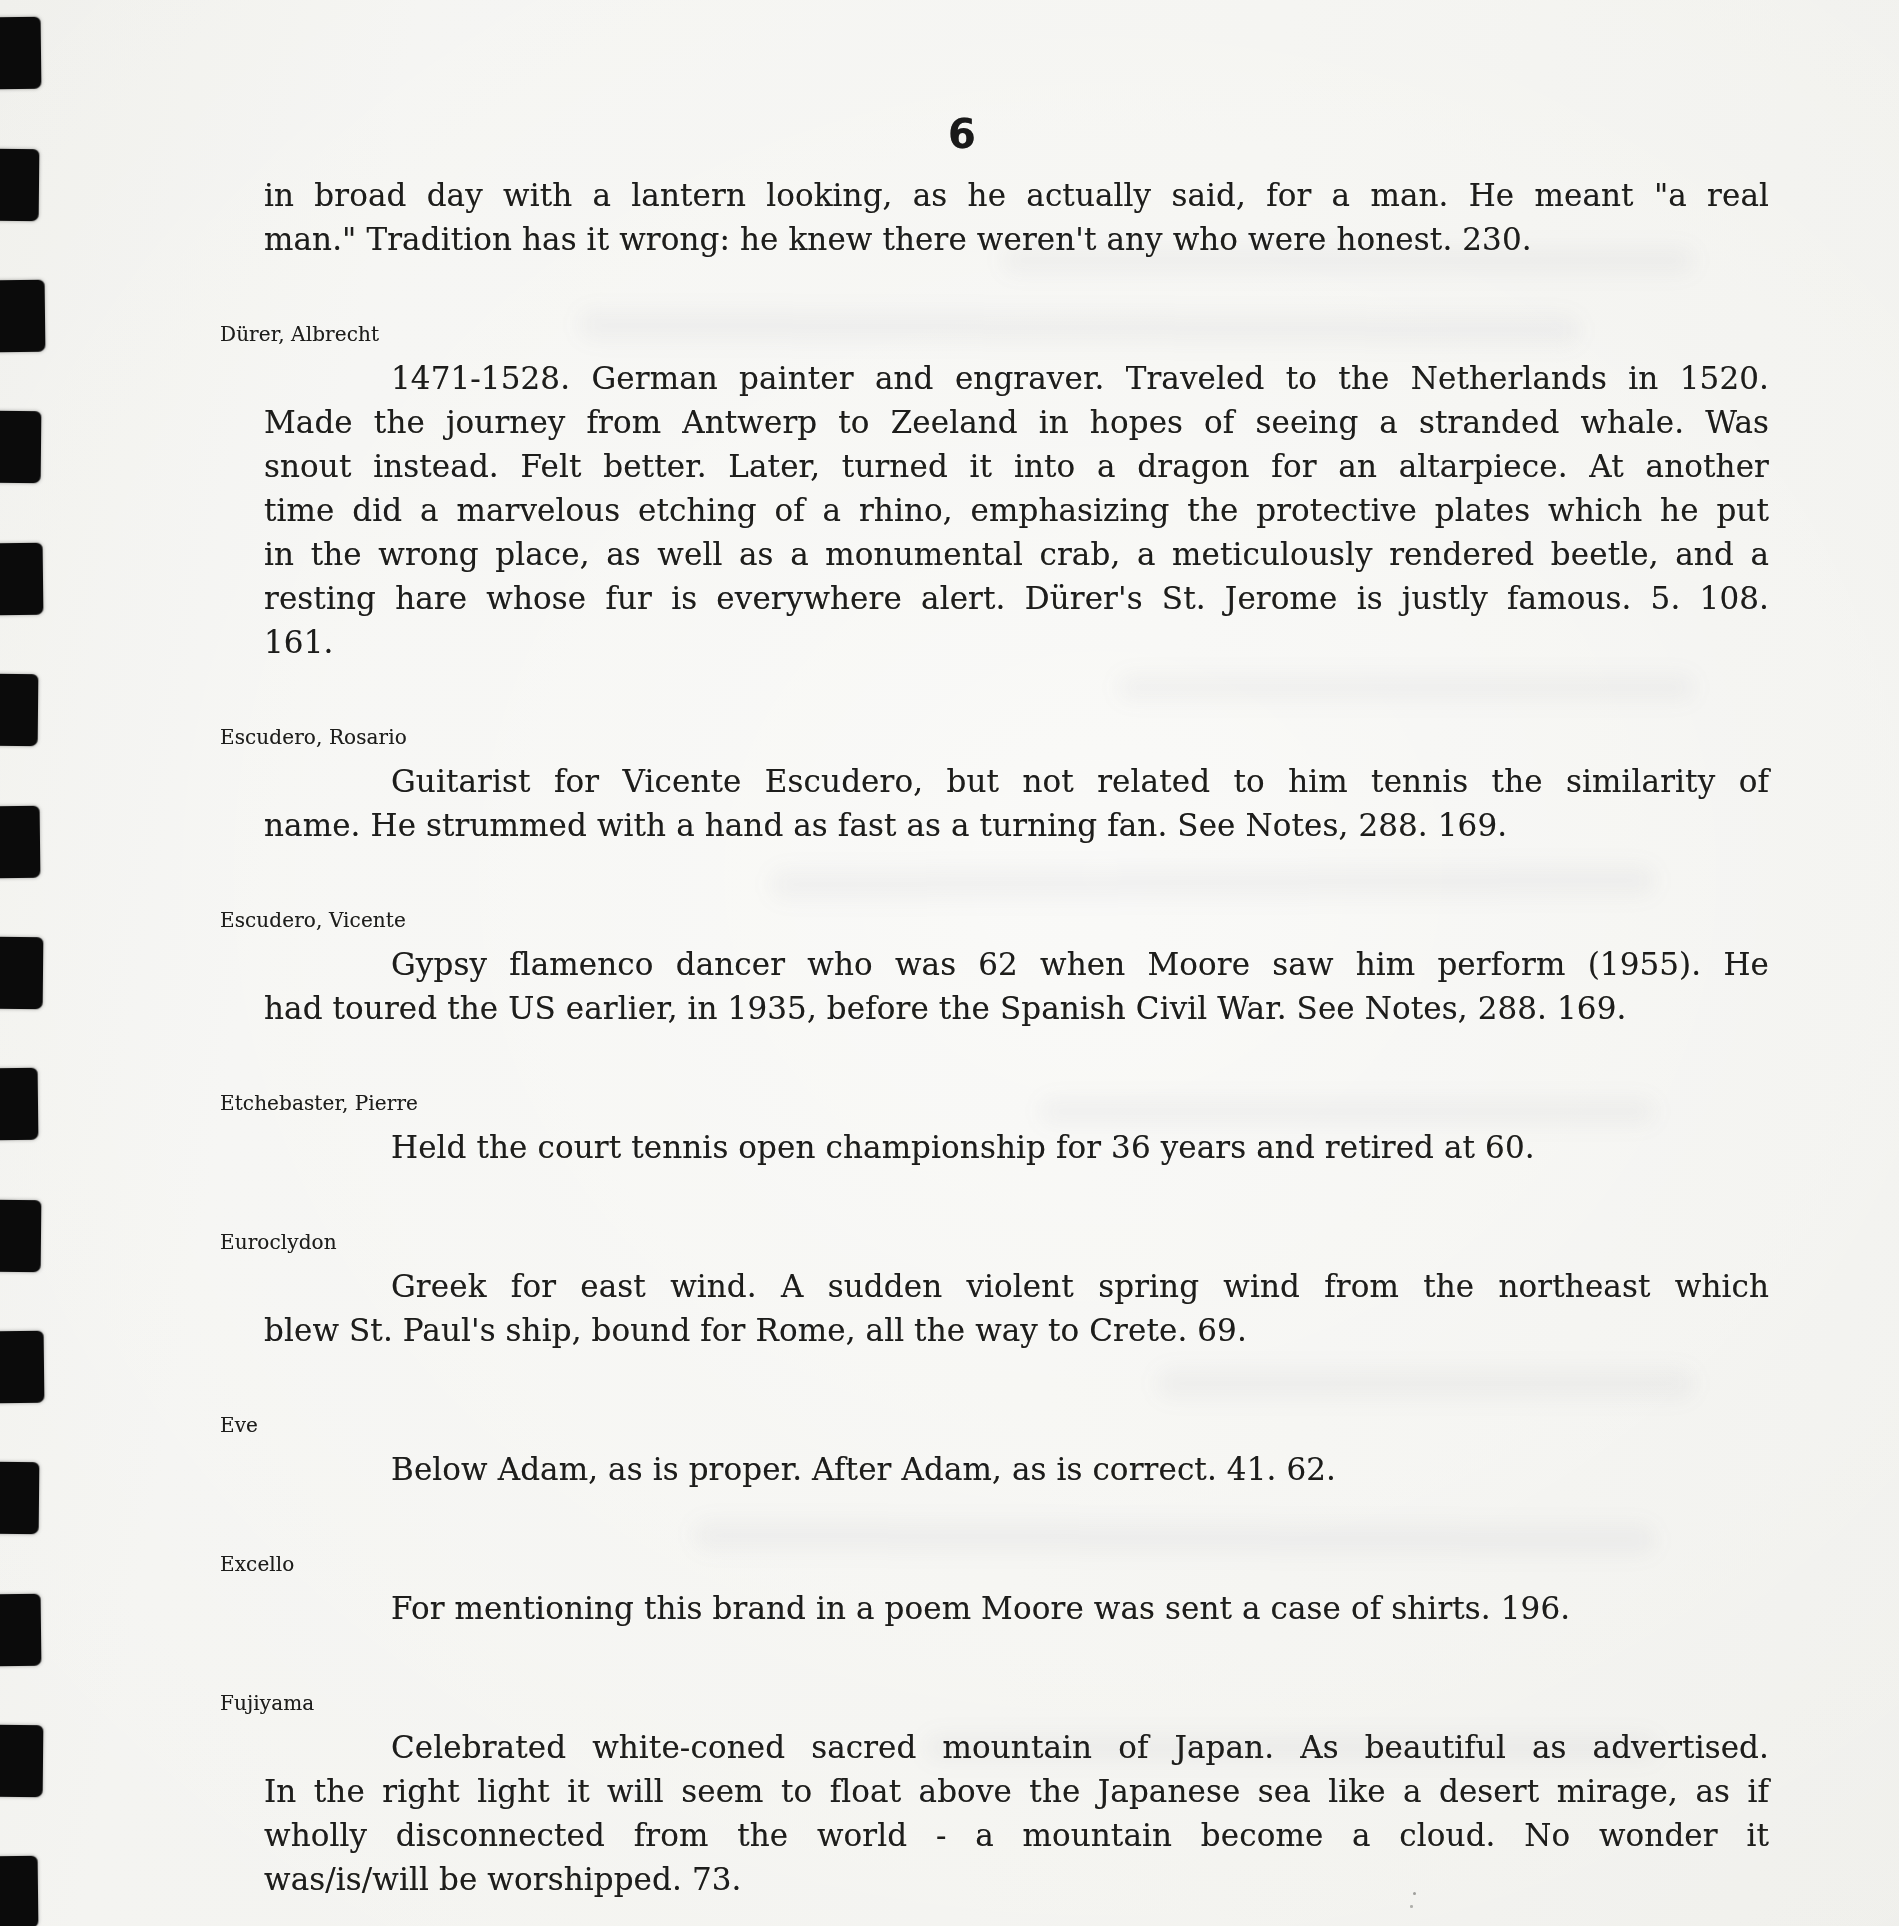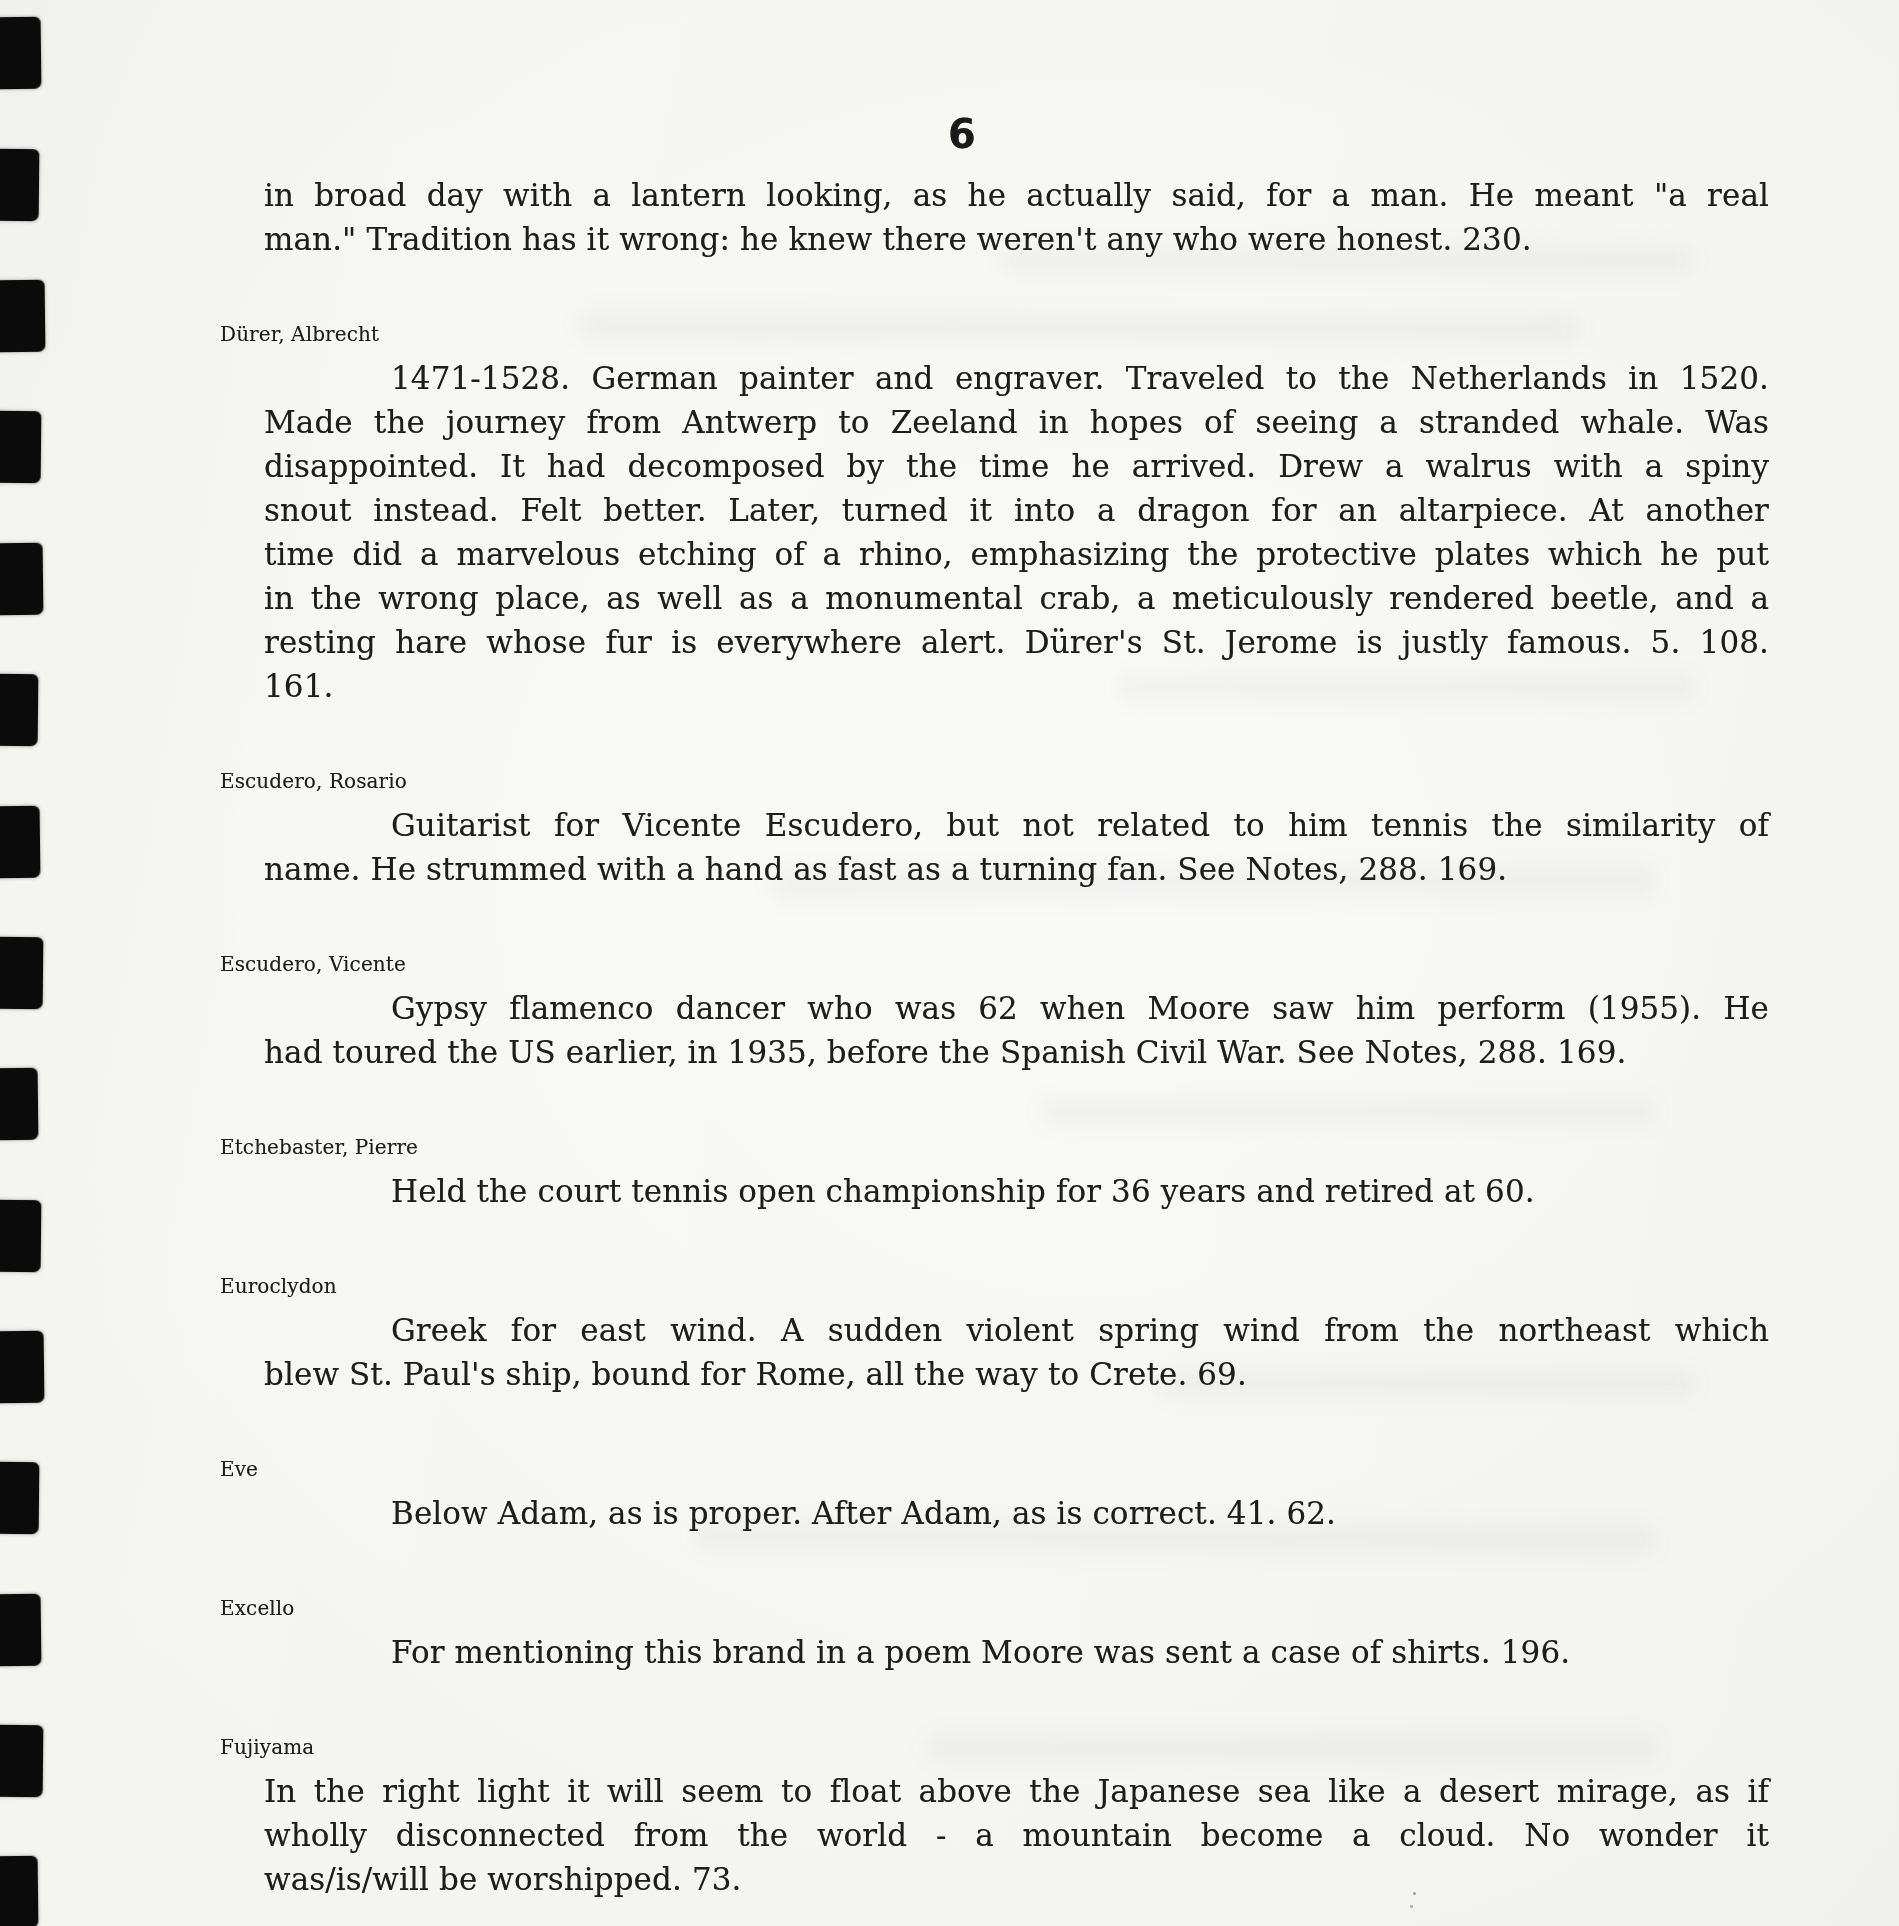--- a/index.html
+++ b/index.html
@@ -90,21 +90,20 @@
 
     <div>
       <div class="line j">in broad day with a lantern looking, as he actually said, for a man.  He meant "a real</div>
       <div class="line">man."  Tradition has it wrong: he knew there weren't any who were honest.  230.</div>
     </div>
 
     <section class="entry">
       <h2 class="line">Dürer, Albrecht</h2>
       <div class="line j ind">1471-1528.  German painter and engraver.  Traveled to the Netherlands in 1520.</div>
       <div class="line j">Made the journey from Antwerp to Zeeland in hopes of seeing a stranded whale.  Was</div>
-      <div class="line j">disappointed.  It had decomposed by the time he arrived.  Drew a walrus with a spiny</div>
       <div class="line j">snout instead.  Felt better.  Later, turned it into a dragon for an altarpiece.  At another</div>
       <div class="line j">time did a marvelous etching of a rhino, emphasizing the protective plates which he put</div>
       <div class="line j">in the wrong place, as well as a monumental crab, a meticulously rendered beetle, and a</div>
       <div class="line j">resting hare whose fur is everywhere alert.  Dürer's St. Jerome is justly famous.  5.  108.</div>
       <div class="line">161.</div>
     </section>
 
     <section class="entry">
       <h2 class="line">Escudero, Rosario</h2>
       <div class="line j ind">Guitarist for Vicente Escudero, but not related to him tennis the similarity of</div>
@@ -133,20 +132,21 @@
       <div class="line ind">Below Adam, as is proper.  After Adam, as is correct.  41.  62.</div>
     </section>
 
     <section class="entry">
       <h2 class="line">Excello</h2>
       <div class="line ind">For mentioning this brand in a poem Moore was sent a case of shirts.  196.</div>
     </section>
 
     <section class="entry">
       <h2 class="line">Fujiyama</h2>
+      <div class="line j ind">Celebrated white-coned sacred mountain of Japan.  As beautiful as advertised.</div>
       <div class="line j">In the right light it will seem to float above the Japanese sea like a desert mirage, as if</div>
       <div class="line j">wholly disconnected from the world - a mountain become a cloud.  No wonder it</div>
       <div class="line">was/is/will be worshipped.  73.</div>
     </section>
 
   </div>
 </div>
 
 
 </body></html>

